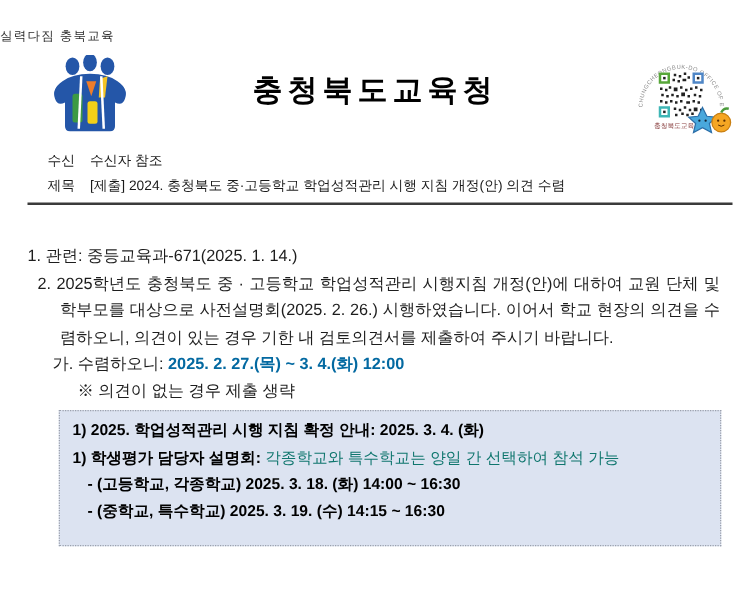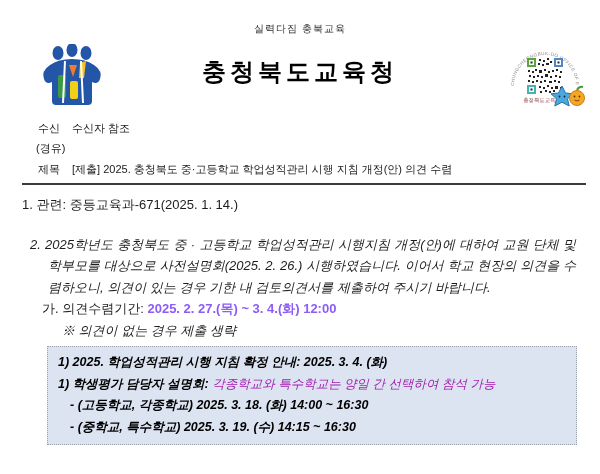--- a/index.html
+++ b/index.html
@@ -4,51 +4,51 @@
 <style>
   * { margin:0; padding:0; box-sizing:border-box; }
   html,body { background:#fff; }
   .page {
     position:relative; width:600px; height:474px; background:#ffffff;
     font-family:"Liberation Sans", sans-serif; color:#1a1a1a; overflow:hidden;
   }
   
   .slogan {
     position:absolute; top:22px; left:0; width:100%;
-    text-align:center; font-size:10px; color:#2c2c2c; letter-spacing:1px;
+    font-size:10px; color:#2c2c2c; letter-spacing:1px;
   }
   .org-title {
     position:absolute; top:56px; left:0; width:100%;
     text-align:center; font-size:24px; font-weight:bold; letter-spacing:4px; color:#000;
   }
   .logo { position:absolute; left:36px; top:44px; width:72px; height:66px; }
   .stamp { position:absolute; right:14px; top:42px; width:82px; height:70px; }
   
   .meta { position:absolute; top:118px; left:0; right:0; font-size:11px; }
   .meta-row { margin-left:38px; height:20.5px; display:flex; align-items:center; }
   .meta-label { width:34px; flex:0 0 34px; }
   .via-row { margin-left:36px; }
   .rule { margin:3px 14px 0 22px; border-top:2px solid #3b3b3b; }
   
   .body { position:absolute; top:194px; left:0; right:0; font-size:13px; line-height:21.5px; color:#1d1d1d; }
   .item1 { margin-left:22px; }
-  .item2 { margin:18px 24px 0 30px; padding-left:18px; text-indent:-18px; text-align:justify;font-style:italic; }
+  .item2 { margin:0 24px 0 30px; padding-left:18px; text-indent:-18px; text-align:justify; }
   .sub   { margin-left:42px; }
-  .note  { margin-left:62px;font-style:italic; }
-  .bold  { font-weight:bold; color:#8b5cf6; }
+  .note  { margin-left:62px; }
+  .bold  { font-weight:bold; color:#0369a1; }
   
   .notice-box {
     margin:5px 23px 0 47px;
     background:#dce3f1;
     border:1px dotted #9aa0ac;
-    padding:5px 8px 6px 10px;
+    padding:5px 8px 16px 10px;
     font-size:12.5px; line-height:21.5px;
-    font-weight:bold; color:#000;font-style:italic;
+    font-weight:bold; color:#000;
   }
-  .notice-detail { font-weight:normal; color:#a21caf; }
+  .notice-detail { font-weight:normal; color:#0f766e; }
   .notice-indent { margin-left:12px; }
 </style>
 </head>
 <body>
 
 <div class="page">
 
   <div class="slogan">실력다짐 충북교육</div>
 
   <div class="logo">
@@ -150,35 +150,32 @@
         <path d="M70.5,58 Q73,60 75.5,58" stroke="#5a2d00" stroke-width="0.8" fill="none"></path>
       </g>
     </svg>
   </div>
 
   <div class="meta">
     <div class="meta-row">
       <span class="meta-label">수신</span>
       <span>수신자 참조</span>
     </div>
-    <div class="meta-row via-row">
-      <span>(경유)</span>
-    </div>
     <div class="meta-row">
       <span class="meta-label">제목</span>
-      <span>[제출] 2025. 충청북도 중·고등학교 학업성적관리 시행 지침 개정(안) 의견 수렴</span>
+      <span>[제출] 2024. 충청북도 중·고등학교 학업성적관리 시행 지침 개정(안) 의견 수렴</span>
     </div>
     <div class="rule"></div>
   </div>
 
   <div class="body">
     <div class="item1">1. 관련: 중등교육과-671(2025. 1. 14.)</div>
     <div class="item2">2. 2025학년도 충청북도 중 · 고등학교 학업성적관리 시행지침 개정(안)에 대하여 교원 단체 및 학부모를 대상으로 사전설명회(2025. 2. 26.) 시행하였습니다. 이어서 학교 현장의 의견을 수렴하오니, 의견이 있는 경우 기한 내 검토의견서를 제출하여 주시기 바랍니다.</div>
     <div class="sub">
-      <span>가. 의견수렴기간: </span><span class="bold">2025. 2. 27.(목) ~ 3. 4.(화) 12:00</span>
+      <span>가. 수렴하오니: </span><span class="bold">2025. 2. 27.(목) ~ 3. 4.(화) 12:00</span>
     </div>
     <div class="note">※ 의견이 없는 경우 제출 생략</div>
 
     <div class="notice-box">
       <div>1) 2025. 학업성적관리 시행 지침 확정 안내: 2025. 3. 4. (화)</div>
       <div>
         <span>1) 학생평가 담당자 설명회: </span><span class="notice-detail">각종학교와 특수학교는 양일 간 선택하여 참석 가능</span>
       </div>
       <div class="notice-indent">- (고등학교, 각종학교) 2025. 3. 18. (화) 14:00 ~ 16:30</div>
       <div class="notice-indent">- (중학교, 특수학교) 2025. 3. 19. (수) 14:15 ~ 16:30</div>

